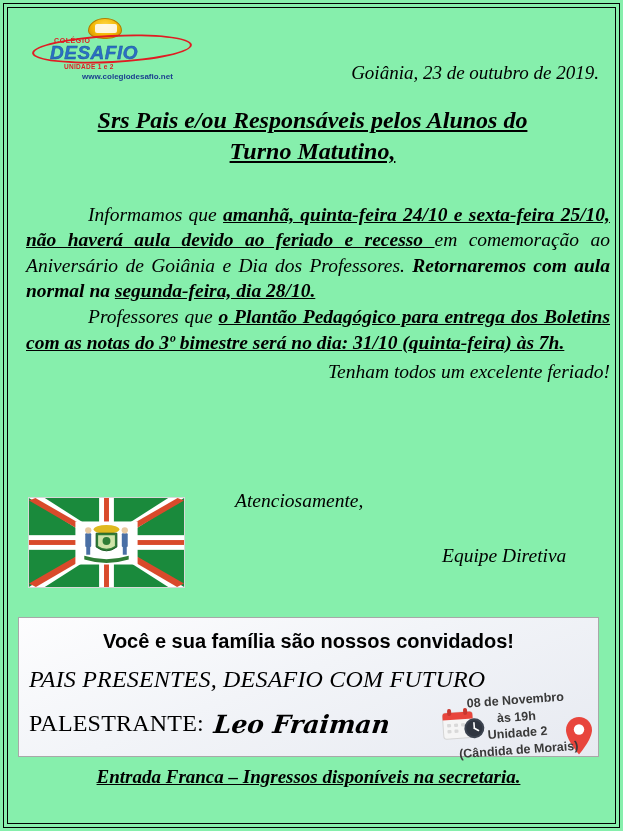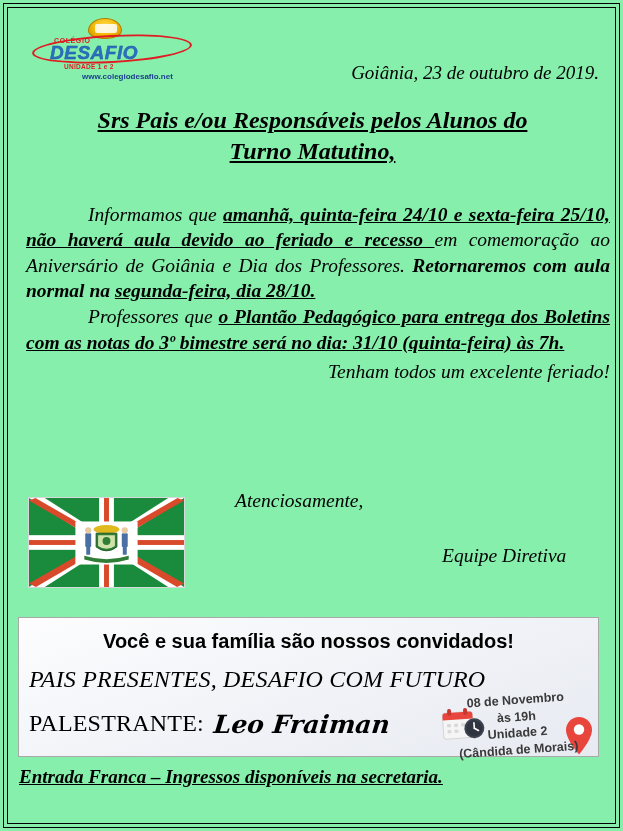--- a/index.html
+++ b/index.html
@@ -240,21 +240,21 @@
     font-size: 25px;
     margin-left: 10px;
     color: #000;
     transform: skewX(-6deg);
     display: inline-block;
   }
   .banner-footer {
     position: absolute;
     left: 0; top: 148px;
     width: 579px;
-    text-align: left;
+    text-align: center;
     font-style: italic;
     font-weight: bold;
     font-size: 19px;
     color: #000;
   }
   .banner-footer span { text-decoration: underline; }
 
   
   .event-info {
     position: absolute;

